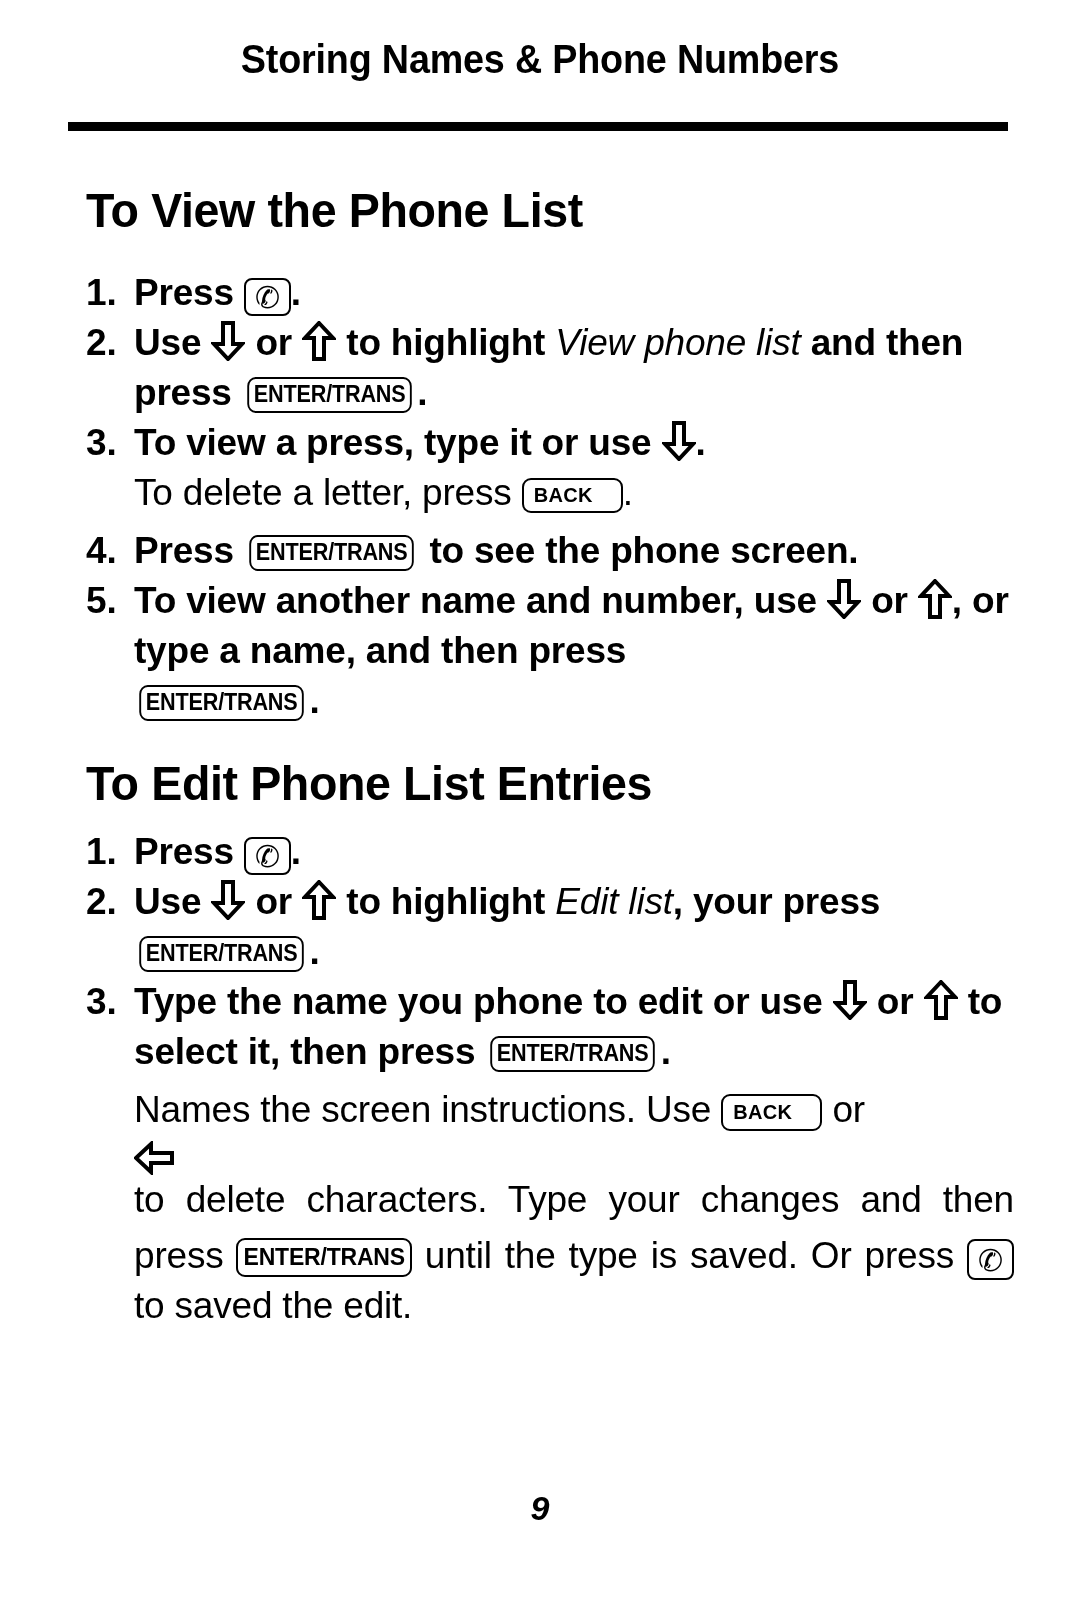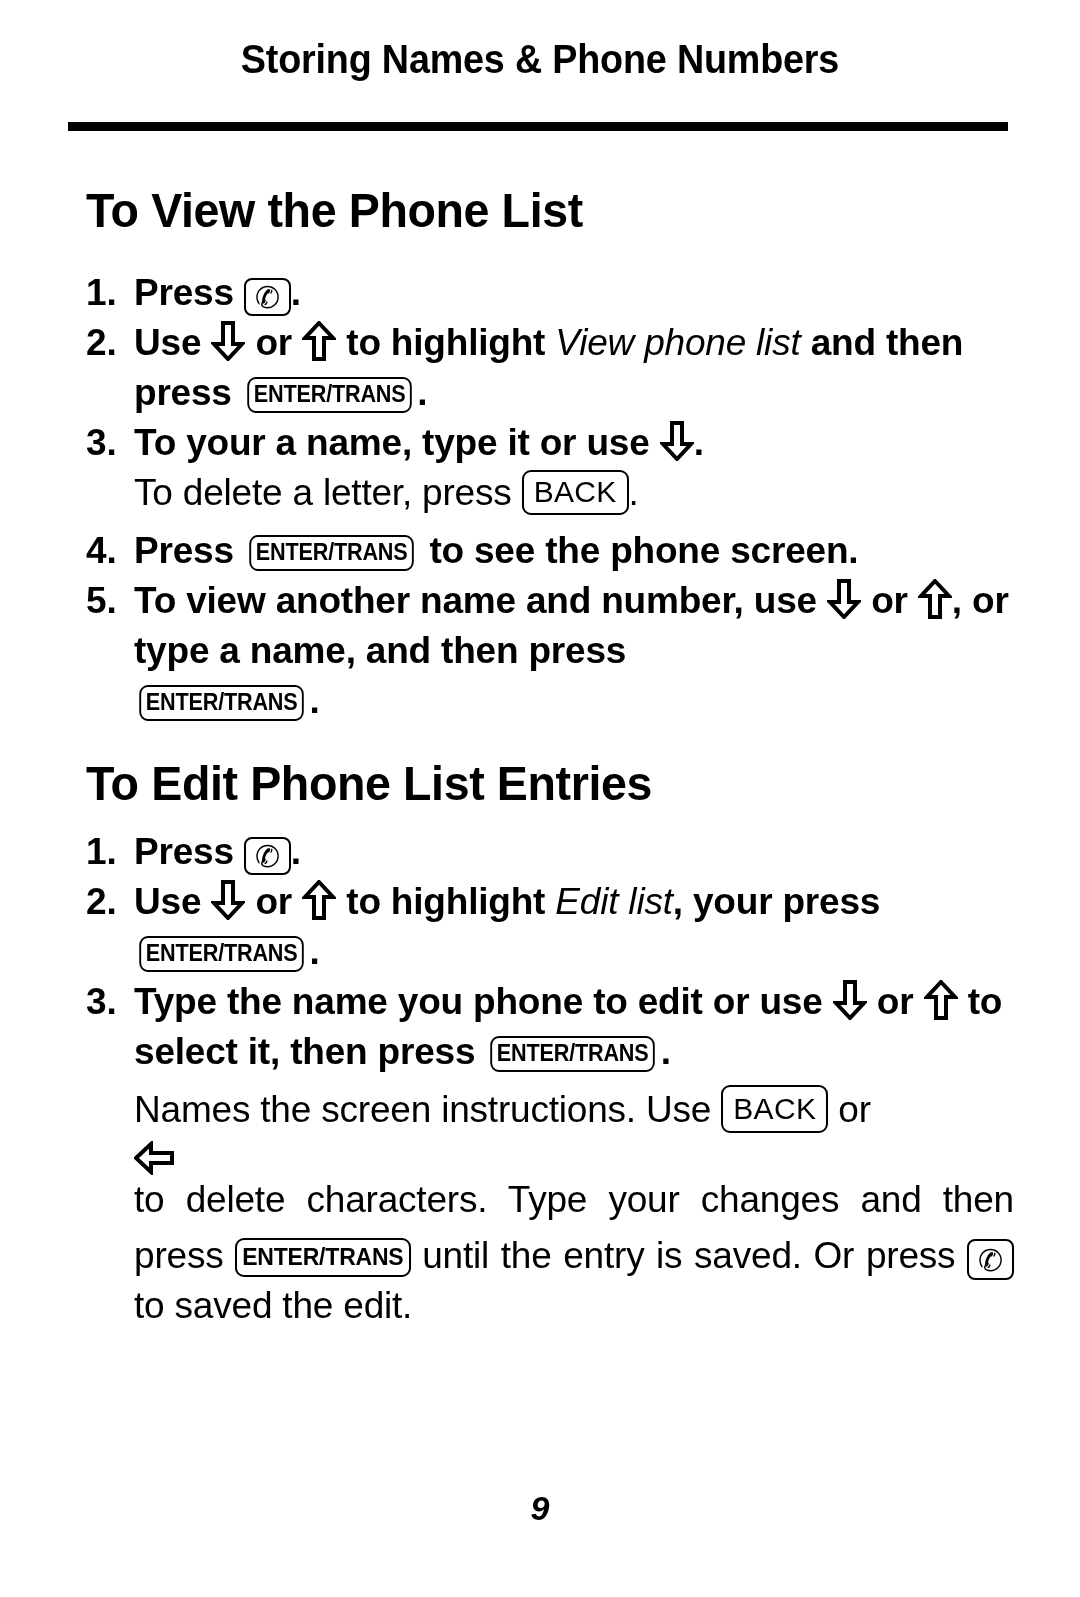--- a/index.html
+++ b/index.html
@@ -115,24 +115,24 @@
     box-sizing: border-box;
   }
   .key-enter {
     font-size: 23px;
     font-weight: bold;
     letter-spacing: -0.2px;
     padding: 4px 5px 5px 5px;
     transform: scaleX(0.94);
   }
   .key-back {
-    font-size: 30px;
-    font-weight: normal;
+    font-size: 20px;
+    font-weight: bold;
     letter-spacing: 0.3px;
-    padding: 5px 10px 6px 10px;
+    padding: 5px 28px 6px 10px;
   }
   .key-phone {
     padding: 2px 9px 2px 9px;
     font-size: 30px;
     vertical-align: -2px;
     border-radius: 8px;
   }
   .key-phone .glyph {
     display: inline-block;
     line-height: 1;
@@ -187,21 +187,21 @@
               <path d="M17 2 L31 17 H22 V38 H12 V17 H3 Z" fill="#fff" stroke="#000" stroke-width="4" stroke-linejoin="miter"></path>
             </svg></span>
         <span>to highlight</span>
         <span class="it">View phone list</span>
         <span>and then press</span>
         <span class="key key-enter">ENTER/TRANS</span><span>.</span></span>
     </div>
 
     <div class="step">
       <span class="step-num">3.</span>
-      <span class="step-body"><span>To your a name, type it or use</span>
+      <span class="step-body"><span>To view a press, type it or use</span>
         <span class="arrow"><svg width="34" height="40" viewBox="0 0 34 40">
               <path d="M12 2 H22 V23 H31 L17 38 L3 23 H12 Z" fill="#fff" stroke="#000" stroke-width="4" stroke-linejoin="miter"></path>
             </svg></span><span>.</span></span>
     </div>
     <div class="substep"><span>To delete a letter, press</span>
       <span class="key key-back">BACK</span><span>.</span></div>
 
     <div class="step" style="margin-top:8px;">
       <span class="step-num">4.</span>
       <span class="step-body"><span>Press</span>
@@ -265,19 +265,19 @@
   </div>
 
   <div class="closing"><span>Names the screen instructions. Use</span>
     <span class="key key-back">BACK</span>
     <span>or</span>
     <span class="arrow"><svg width="40" height="34" viewBox="0 0 40 34">
           <path d="M2 17 L17 3 V12 H38 V22 H17 V31 Z" fill="#fff" stroke="#000" stroke-width="4" stroke-linejoin="miter"></path>
         </svg></span>
     <span>to delete characters. Type your changes and then press</span>
     <span class="key key-enter">ENTER/TRANS</span>
-    <span>until the entry is saved. Or press</span>
+    <span>until the type is saved. Or press</span>
     <span class="key key-phone"><span class="glyph">✆</span></span>
     <span>to saved the edit.</span></div>
 
   <div class="folio">9</div>
 
 </div>
 
 </body></html>

